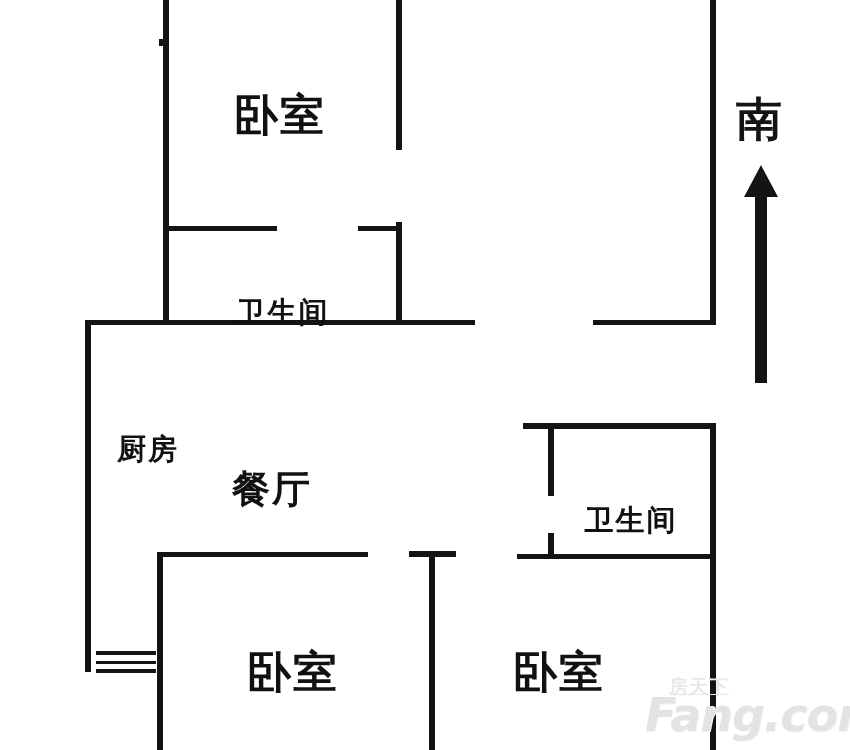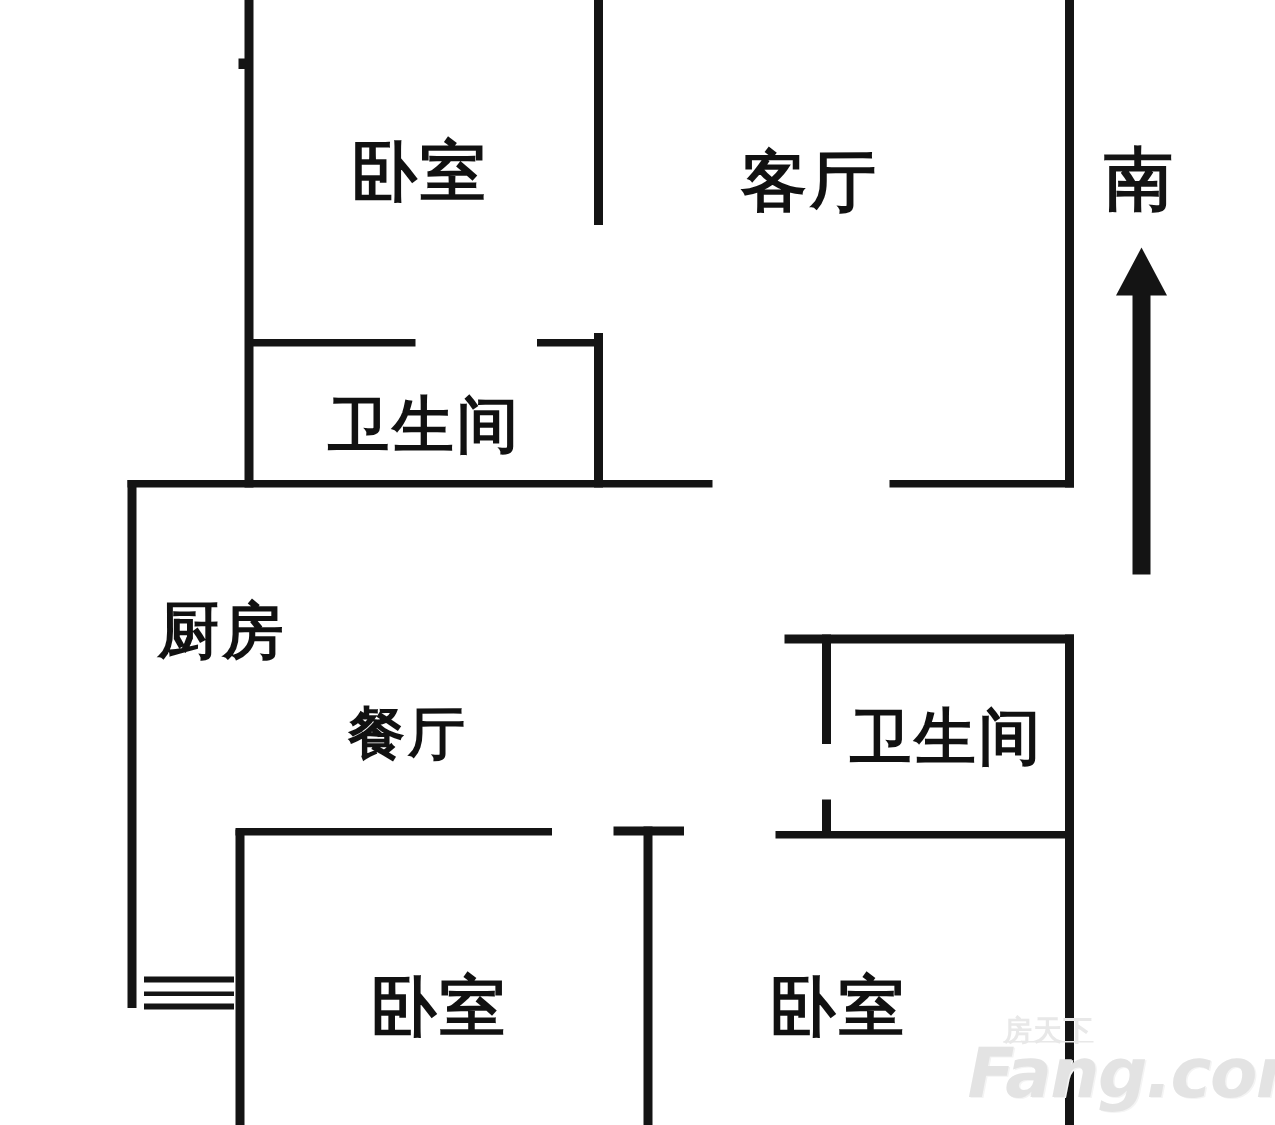--- a/index.html
+++ b/index.html
@@ -28,21 +28,21 @@
     color: #111111;
     font-weight: bold;
     font-family: "DejaVu Sans", "Liberation Sans", sans-serif;
     white-space: nowrap;
     letter-spacing: 2px;
     line-height: 1;
     transform: translate(-50%, -50%);
     user-select: none;
   }
   .label-xl { font-size: 44px; }
-  .label-lg { font-size: 41px; }
+  .label-lg { font-size: 29px; margin-top: 28px; }
   .label-md { font-size: 38px; }
 
   
   #compass-arrow {
     position: absolute;
   }
   .compass-shaft {
     position: absolute;
     background: #141414;
   }
@@ -150,21 +150,20 @@
   <div class="wall" style="left:548px; top:423px; width:6px; height:73px;"></div>
 
   <div class="wall" style="left:548px; top:533px; width:6px; height:25px;"></div>
 
   <div class="wall" style="left:517px; top:554px; width:199px; height:5px;"></div>
 
   <div class="window-sym" style="left:96px; top:651px; width:60px; height:22px;"></div>
 
   <div class="room-label label-xl" style="left:280px; top:115px;">卧室</div>
 
-  <div class="room-label label-xl" style="left:540px; top:122px;">客厅</div>
 
   <div class="room-label label-lg" style="left:283px; top:284px;">卫生间</div>
 
   <div class="room-label label-lg" style="left:148px; top:421px;">厨房</div>
 
   <div class="room-label label-md" style="left:272px; top:489px;">餐厅</div>
 
   <div class="room-label label-lg" style="left:631px; top:492px;">卫生间</div>
 
   <div class="room-label label-xl" style="left:293px; top:672px;">卧室</div>

